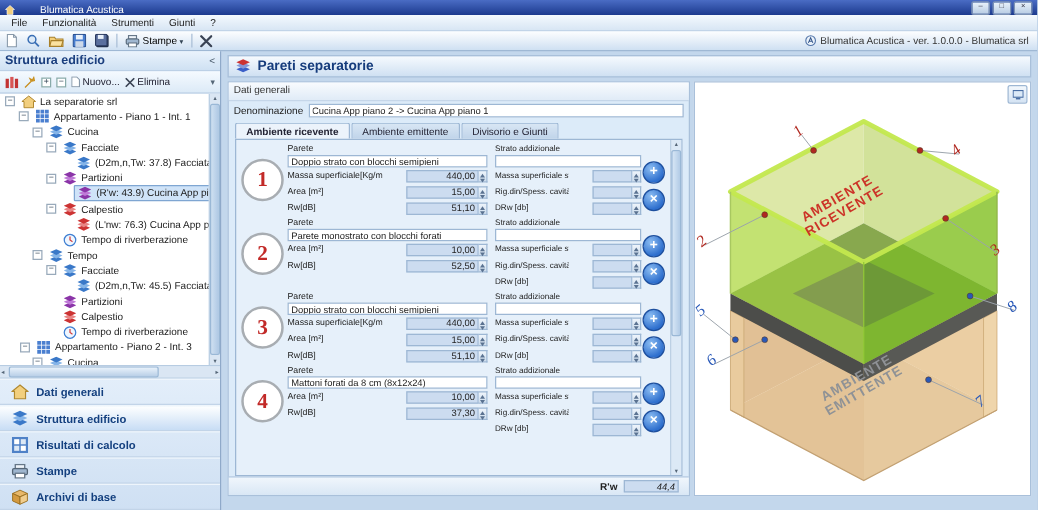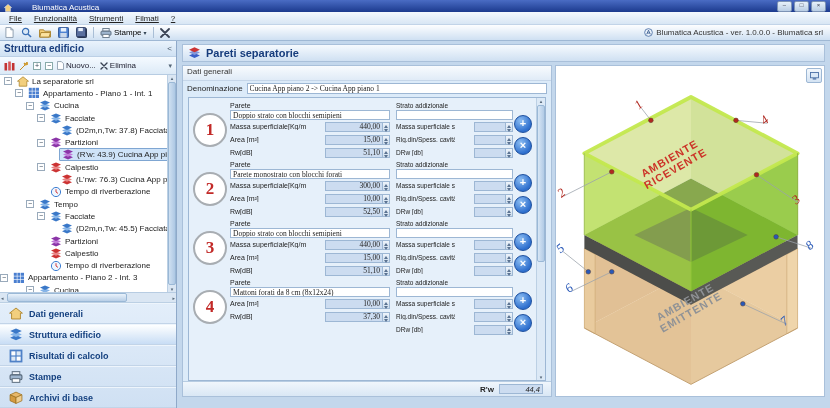--- a/index.html
+++ b/index.html
@@ -4,21 +4,21 @@
 <style>
   html,body{margin:0;padding:0;background:#b9cfe6;font-family:"Liberation Sans",sans-serif;}
   .screen{width:830px;height:408px;position:relative;overflow:hidden;background:#c3d7ec;display:flex;flex-direction:column;}
   
   .titlebar{height:12px;background:linear-gradient(#4a6cc4,#1c3a8e);color:#fff;font-size:8px;display:flex;align-items:flex-end;padding:0 4px;gap:20px;flex:none;}
   .titlebar .app-ico{width:8px;height:8px;flex:none;}
   .win-controls{margin-left:auto;display:flex;gap:2px;}
   .win-btn{width:13px;height:9px;background:linear-gradient(#e8f1fa,#b9cde4);border:1px solid #7d93b5;border-radius:2px;font-size:6px;line-height:7px;text-align:center;color:#334;}
   
   .menubar{height:12px;background:linear-gradient(#f4f9fe,#d8e6f4);border-bottom:1px solid #c2d4e8;display:flex;align-items:center;padding:0 3px;font-size:8px;color:#222;flex:none;}
-  .menu-item{padding:0 6px;text-decoration:underline;}
+  .menu-item{padding:0 6px;}
   
   .toolbar{height:15px;background:linear-gradient(#fdfeff,#cfe0f2);border-bottom:1px solid #9fb8d4;display:flex;align-items:center;padding:0 3px;gap:3px;font-size:8px;flex:none;}
   .tb-btn{height:13px;display:flex;align-items:center;gap:2px;padding:0 2px;border-radius:2px;}
   .tb-sep{width:1px;height:11px;background:#a9bed6;margin:0 1px;}
   .version{margin-left:auto;display:flex;align-items:center;gap:3px;color:#333;padding-right:4px;}
   
   .app{flex:1;display:flex;min-height:0;}
   
   .sidebar{width:176px;flex:none;background:#d5e5f5;border-right:1px solid #8fa9c9;display:flex;flex-direction:column;min-height:0;}
   .sb-header{height:15px;flex:none;display:flex;align-items:center;justify-content:space-between;padding:0 4px;font-size:10px;font-weight:bold;color:#1b3f7e;background:linear-gradient(#eaf3fc,#cfe1f3);border-bottom:1px solid #bcd0e6;}
@@ -44,21 +44,21 @@
   .nav-item{height:19px;display:flex;align-items:center;gap:6px;padding-left:9px;font-size:9px;font-weight:bold;color:#14407f;border-top:1px solid #eef5fc;border-bottom:1px solid #c2d4e8;}
   .nav-item.selected{background:linear-gradient(#feffff,#c8ddf5);}
   
   .main{flex:1;display:flex;flex-direction:column;padding:3px 5px 11px 5px;gap:3px;min-width:0;}
   .main-header{height:16px;flex:none;display:flex;align-items:center;gap:5px;padding:0 5px;font-size:11px;font-weight:bold;color:#163c7c;background:linear-gradient(#f6fafe,#cfe0f2);border:1px solid #a9c0da;}
   .main-row{flex:1;display:flex;gap:3px;min-height:0;}
   
   .form-panel{width:368px;flex:none;background:#dcebf9;border:1px solid #a9c0da;display:flex;flex-direction:column;min-height:0;}
   .group-bar{height:12px;flex:none;font-size:8px;color:#333;background:linear-gradient(#f8fbfe,#e0ebf7);border-bottom:1px solid #c5d6e9;padding:1px 4px;}
   .denom-row{display:flex;align-items:center;gap:4px;padding:2px 4px 3px;font-size:8px;color:#222;flex:none;}
-  input{box-sizing:border-box;border:1px solid #9db7d4;background:#fff;font-family:Liberation Serif, serif;font-size:7.5px;padding:0 2px;outline:none;color:#222;}
+  input{box-sizing:border-box;border:1px solid #9db7d4;background:#fff;font-family:Liberation Sans, sans-serif;font-size:7.5px;padding:0 2px;outline:none;color:#222;}
   .denom-input{flex:1;height:11px;}
   .tabs{display:flex;gap:1px;padding:1px 5px 0;flex:none;}
   .tab{font-size:8px;color:#223;padding:2px 8px 1px;background:linear-gradient(#d8e6f4,#c0d4ea);border:1px solid #9db7d4;border-bottom:none;border-radius:2px 2px 0 0;}
   .tab.active{background:#ecf3fb;font-weight:bold;}
   .tab-content{flex:1;margin:0 5px;background:#e6f0fa;border:1px solid #9db7d4;position:relative;padding:2px 12px 2px 2px;min-height:0;display:flex;flex-direction:column;}
   .fvscroll{position:absolute;top:0;right:0;bottom:0;width:8px;background:#dce9f6;border-left:1px solid #bcd0e4;display:flex;flex-direction:column;align-items:center;font-size:5px;color:#567;}
   .fvthumb{width:6px;height:55%;background:linear-gradient(90deg,#d7e6f5,#b2cbe6);border:1px solid #9ab8d6;border-radius:2px;margin-top:1px;}
   .section{display:flex;height:59px;flex:none;}
   .circle{width:30px;height:30px;flex:none;border-radius:50%;border:2px solid #a8adb2;background:#fff;color:#c22a28;font:bold 17px "Liberation Serif",serif;display:flex;align-items:center;justify-content:center;margin:13px 3px 0 2px;}
   .colA{width:160px;flex:none;display:flex;flex-direction:column;padding-top:2px;}
@@ -100,21 +100,21 @@
       <div class="win-btn">–</div>
       <div class="win-btn">□</div>
       <div class="win-btn">×</div>
     </div>
   </div>
 
   <div class="menubar" id="menubar">
       <span class="menu-item">File</span>
       <span class="menu-item">Funzionalità</span>
       <span class="menu-item">Strumenti</span>
-      <span class="menu-item">Filmati</span>
+      <span class="menu-item">Giunti</span>
       <span class="menu-item">?</span>
     </div>
 
   <div class="toolbar">
     <div class="tb-btn">
       <svg width="9" height="11" viewBox="0 0 10 12">
           <path d="M1 0.5 H6.5 L9 3 V11.5 H1Z" fill="#fff" stroke="#8899aa"></path>
           <path d="M6.5 0.5 V3 H9" fill="none" stroke="#8899aa"></path>
         </svg>
     </div>
@@ -374,21 +374,21 @@
             <div class="tree-row" style="padding-left:37px">
               <span class="tree-exp none"></span>
               <span class="tree-sel ">
                 <svg width="12" height="12" viewBox="0 0 12 12" style="flex:none">
                   <circle cx="6" cy="6" r="4.6" fill="#eef6ff" stroke="#3f7fd2"></circle>
                   <path d="M6 3.2 V6 L8 7.4" stroke="#d23f3f" fill="none" stroke-width="1"></path>
                 </svg>
                 <span>Tempo di riverberazione</span>
               </span>
             </div>
-            <div class="tree-row" style="padding-left:0">
+            <div class="tree-row" style="padding-left:16px">
               <span class="tree-exp">−</span>
               <span class="tree-sel ">
                 <svg width="12" height="12" viewBox="0 0 12 12" style="flex:none">
                   <rect x="0.8" y="0.8" width="3" height="3" fill="#4a7fd0"></rect>
                   <rect x="4.4" y="0.8" width="3" height="3" fill="#4a7fd0"></rect>
                   <rect x="8" y="0.8" width="3" height="3" fill="#4a7fd0"></rect>
                   <rect x="0.8" y="4.4" width="3" height="3" fill="#4a7fd0"></rect>
                   <rect x="4.4" y="4.4" width="3" height="3" fill="#4a7fd0"></rect>
                   <rect x="8" y="4.4" width="3" height="3" fill="#4a7fd0"></rect>
                   <rect x="0.8" y="8" width="3" height="3" fill="#4a7fd0"></rect>
@@ -475,20 +475,25 @@
         <span>Pareti separatorie</span>
       </div>
       <div class="main-row">
 
         <div class="form-panel">
           <div class="group-bar">Dati generali</div>
           <div class="denom-row">
             <span>Denominazione</span>
             <input class="denom-input" value="Cucina App piano 2 -&gt; Cucina App piano 1" style="">
           </div>
+          <div class="tabs" id="tabs">
+              <div class="tab active">Ambiente ricevente</div>
+              <div class="tab ">Ambiente emittente</div>
+              <div class="tab ">Divisorio e Giunti</div>
+            </div>
           <div class="tab-content">
             <div id="sections">
 <div class="section">
   <div class="circle">1</div>
   <div class="colA">
     <div class="field-label">Parete</div>
     <input class="text-input" value="Doppio strato con blocchi semipieni" style="">
     <div class="frow">
                       <span class="lab">Massa superficiale[Kg/m²]</span>
       <span class="numwrap">
@@ -539,27 +544,20 @@
   <div class="btns">
     <div class="round-btn">+</div>
     <div class="round-btn">×</div>
   </div>
 </div>
 <div class="section">
   <div class="circle">2</div>
   <div class="colA">
     <div class="field-label">Parete</div>
     <input class="text-input" value="Parete monostrato con blocchi forati" style="">
-    <div class="frow">
-                      <span class="lab">Massa superficiale[Kg/m²]</span>
-      <span class="numwrap">
-                        <input class="num-field" value="300,00" style="">
-                        <span class="spin"></span>
-                      </span>
-                    </div>
     <div class="frow">
                       <span class="lab">Area [m²]</span>
       <span class="numwrap">
                         <input class="num-field" value="10,00" style="">
                         <span class="spin"></span>
                       </span>
                     </div>
     <div class="frow">
                       <span class="lab">Rw[dB]</span>
       <span class="numwrap">

